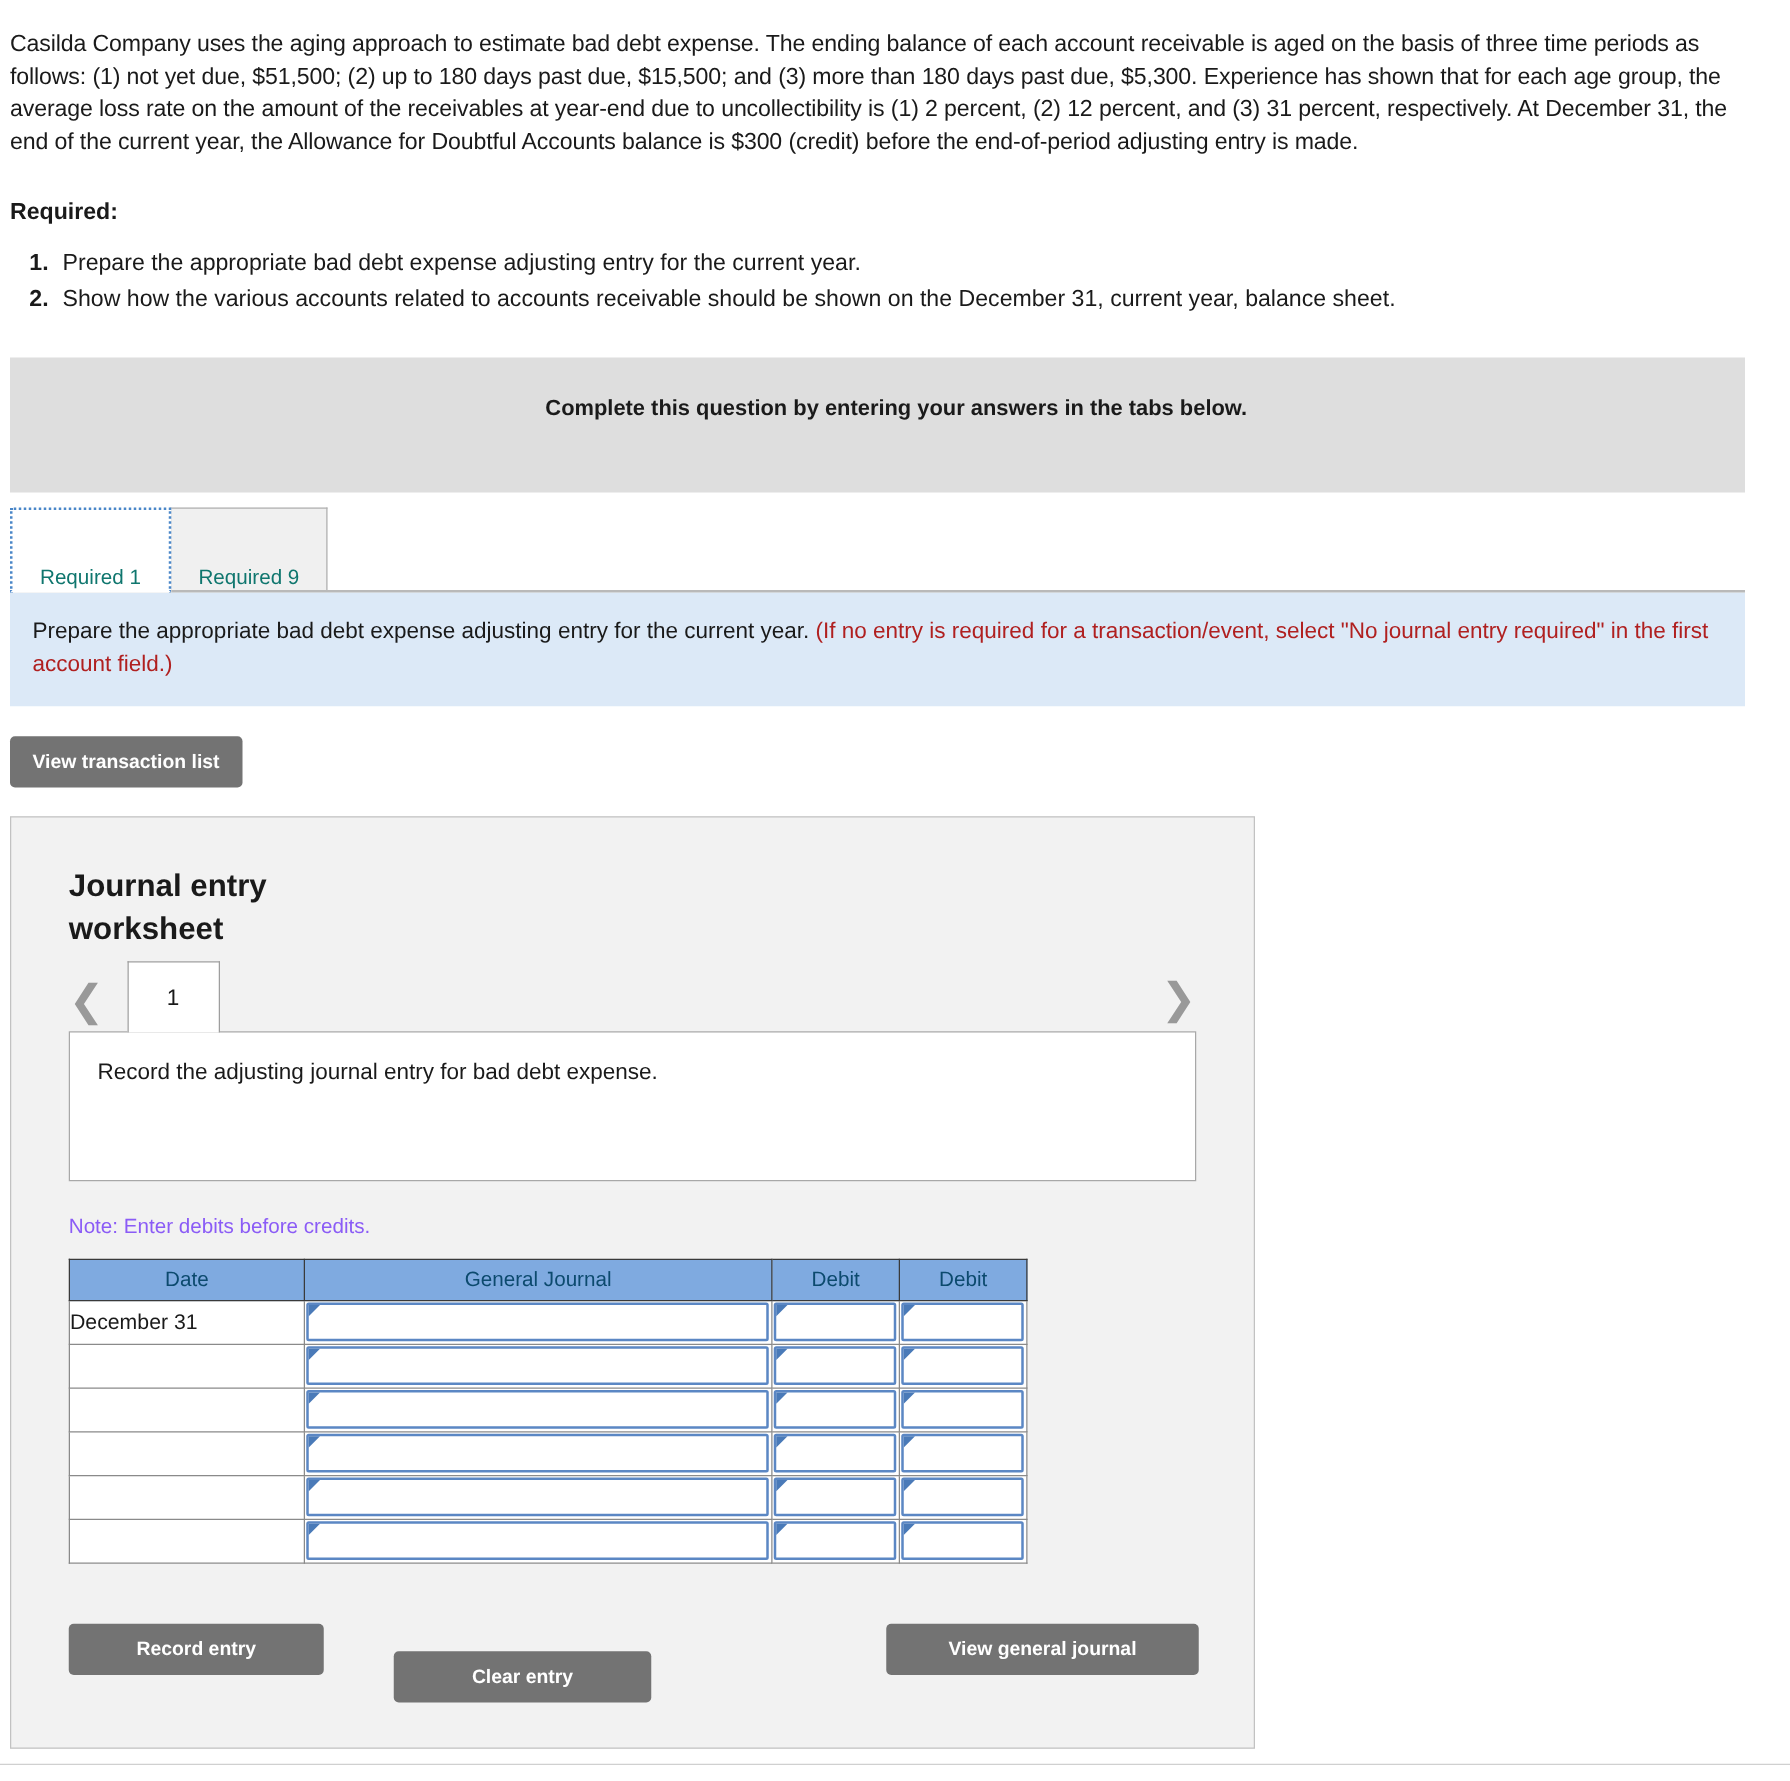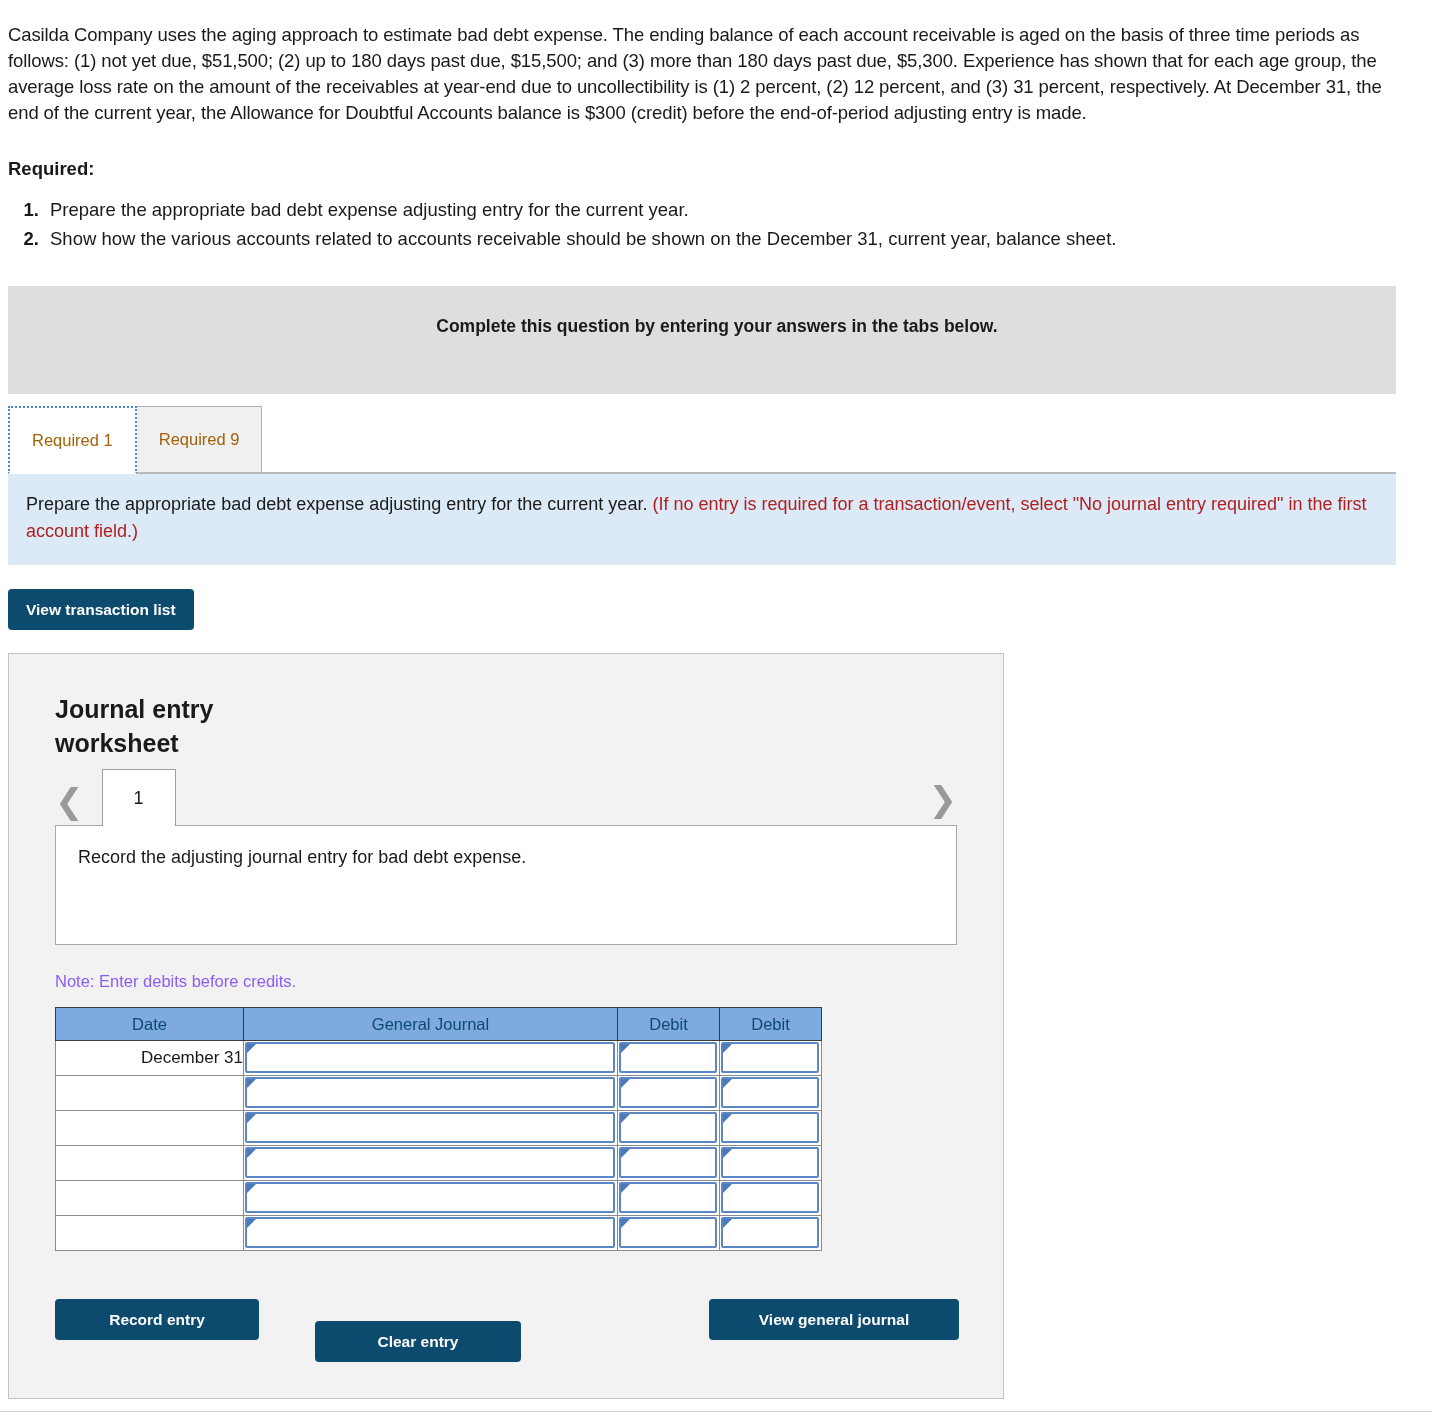--- a/index.html
+++ b/index.html
@@ -59,29 +59,29 @@
     margin: 10px 36px 0 8px;
     display: flex;
     align-items: flex-end;
     height: 70px;
     border-bottom: 2px solid #b9b9b9;
     position: relative;
   }
   .tab {
     height: 66px;
     display: flex;
-    align-items: center;
+    align-items: flex-end;
     justify-content: center;
     font-size: 16.5px;
     padding: 0 22px;
     background: #f0f0f0;
     border: 1px solid #b0b0b0;
     border-bottom: none;
     margin-right: -1px;
-    color: #a16207;
+    color: #0f766e;
   }
   .tab.active {
     background: #ffffff;
     border: 2px dotted #4a86c8;
     border-bottom: 2px solid #ffffff;
     position: relative;
     z-index: 3;
     height: 68px;
     margin-bottom: -2px;
   }
@@ -91,21 +91,21 @@
     margin: 0 36px 0 8px;
     background: #dce9f7;
     padding: 17px 22px 20px 18px;
     font-size: 18px;
     line-height: 27px;
   }
   .blue-bar .red { color: #b02020; }
 
   
   .btn {
-    background: #0c4a6e;
+    background: #737373;
     color: #ffffff;
     border: none;
     border-radius: 4px;
     font-family: "Liberation Sans", sans-serif;
     font-weight: bold;
     font-size: 15.5px;
     cursor: pointer;
     padding: 0 18px;
     height: 41px;
     display: inline-flex;
@@ -200,21 +200,21 @@
     text-align: center;
   }
   table.jtable td {
     border: 1px solid #8a8a8a;
     height: 35px;
     padding: 0;
     background: #ffffff;
     vertical-align: middle;
   }
   td.date-cell {
-    text-align: right;
+    text-align: left;
     font-size: 17px;
     width: 188px;
   }
   .cellinput {
     position: relative;
     height: 31px;
     margin: 1px 2px 2px 1px;
     background: #ffffff;
     border: 2px solid #5b87c4;
     border-radius: 2px;

